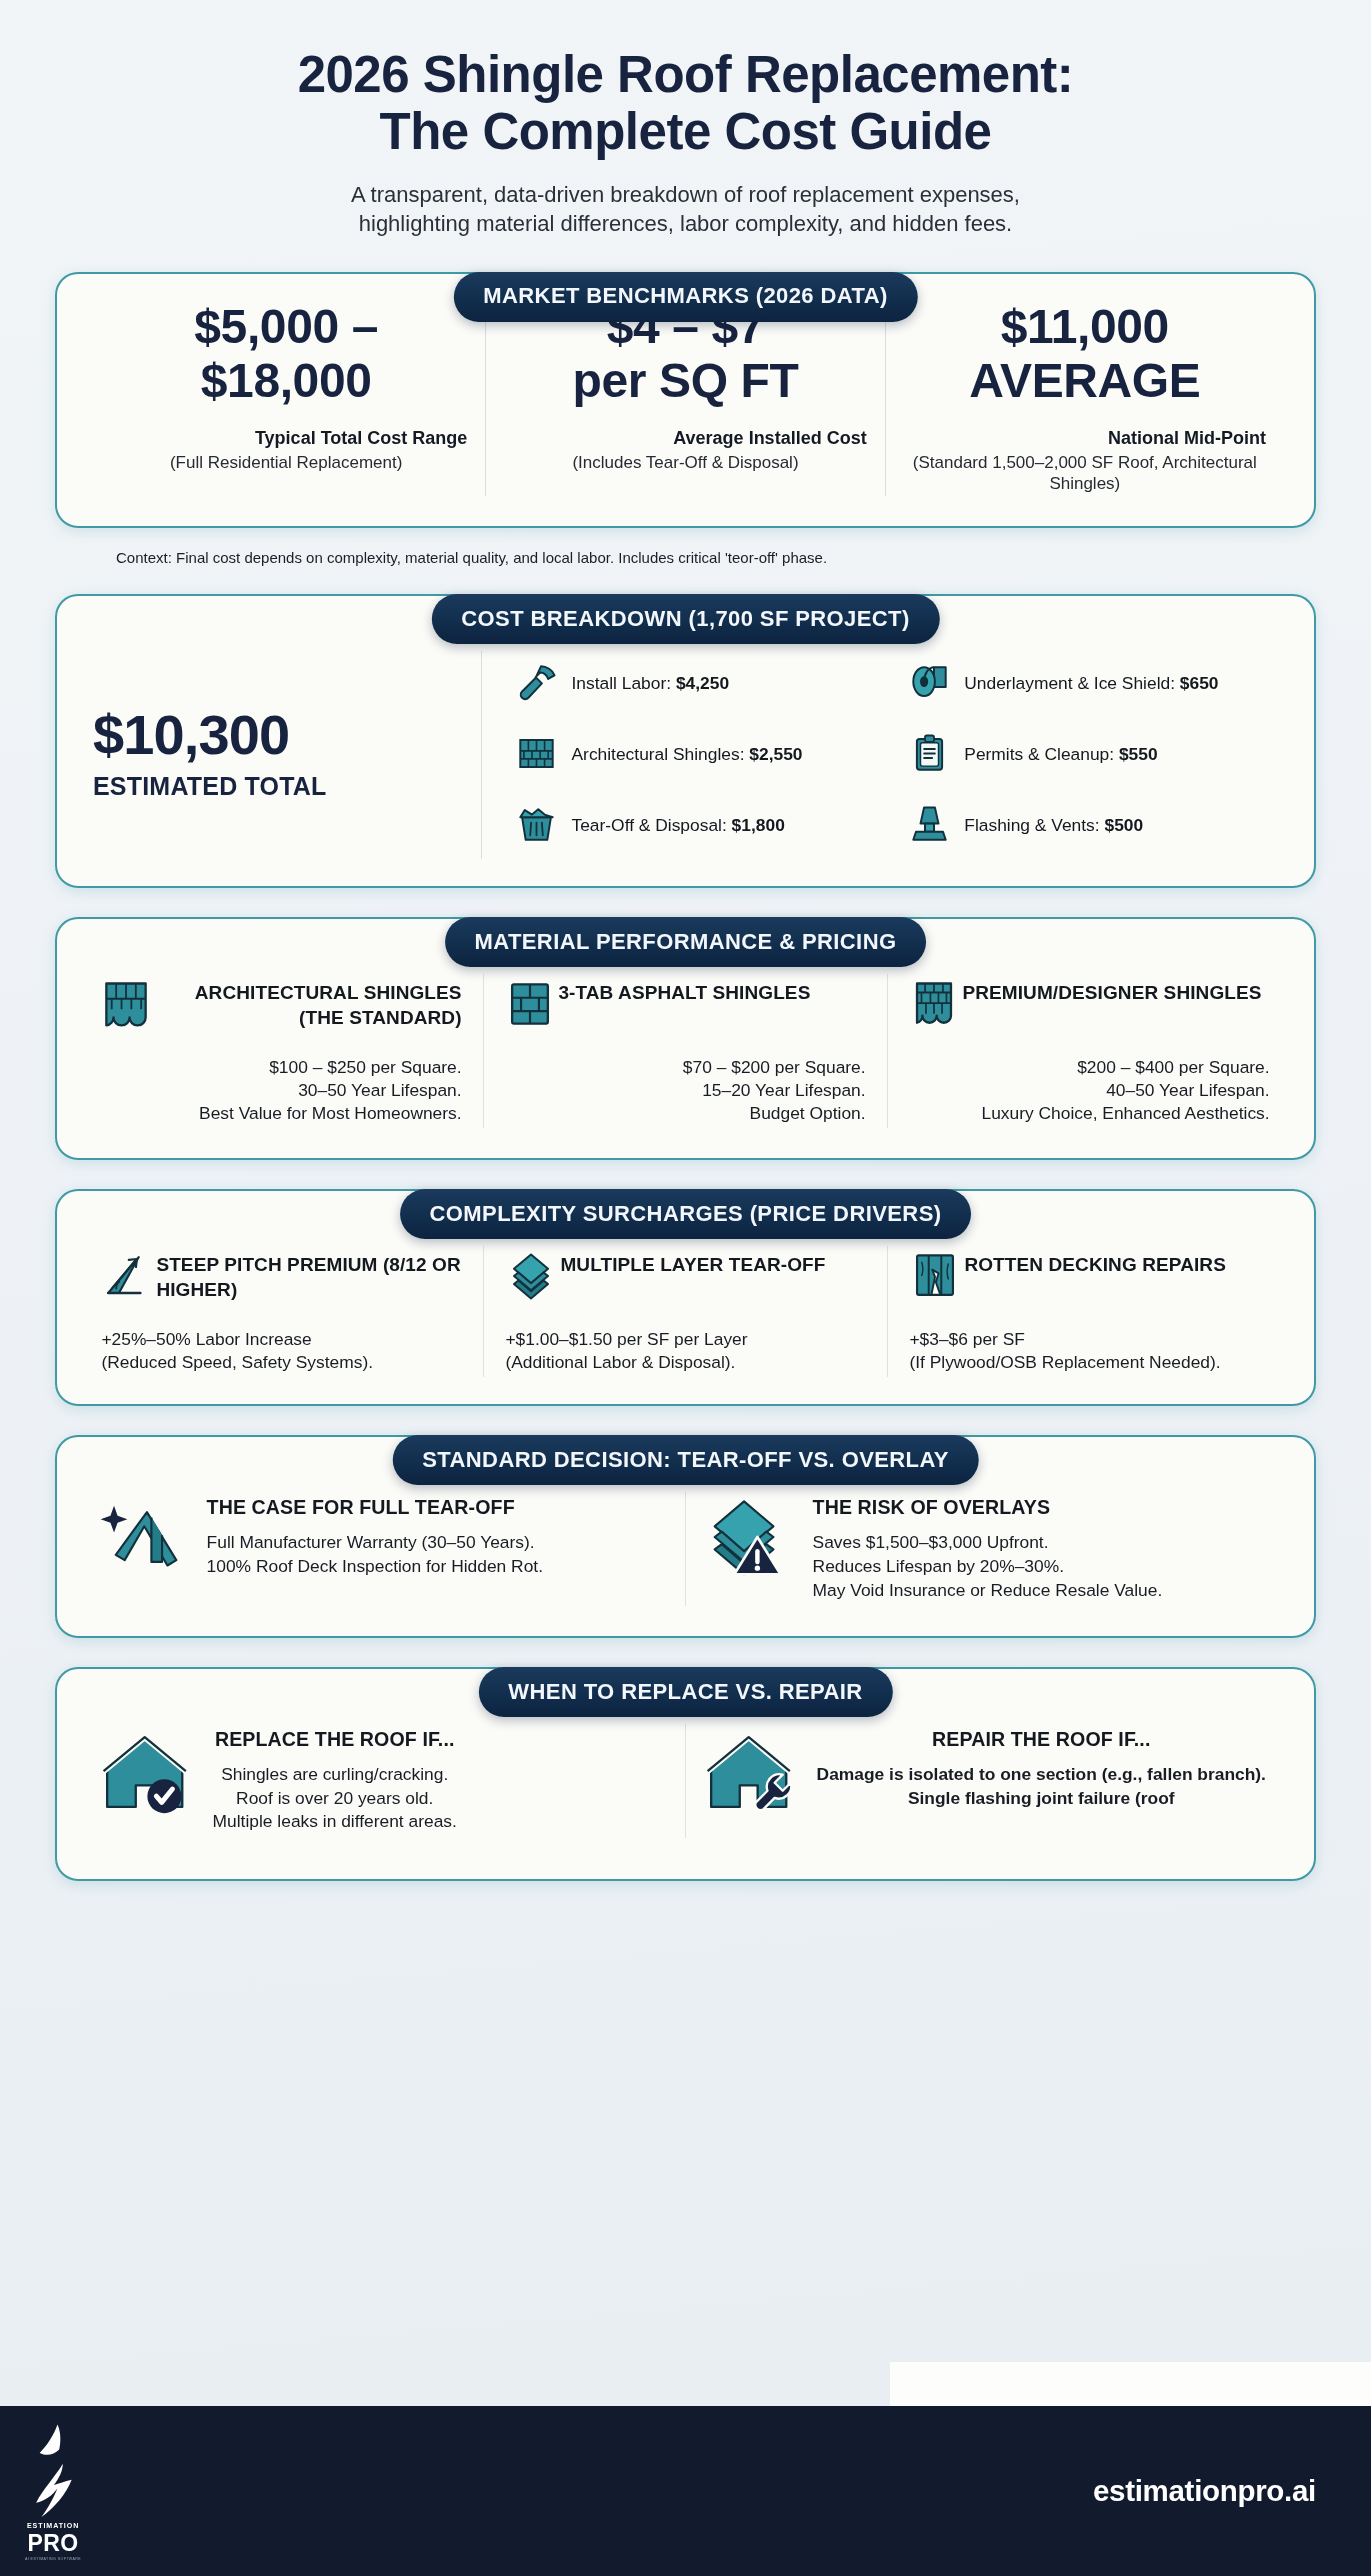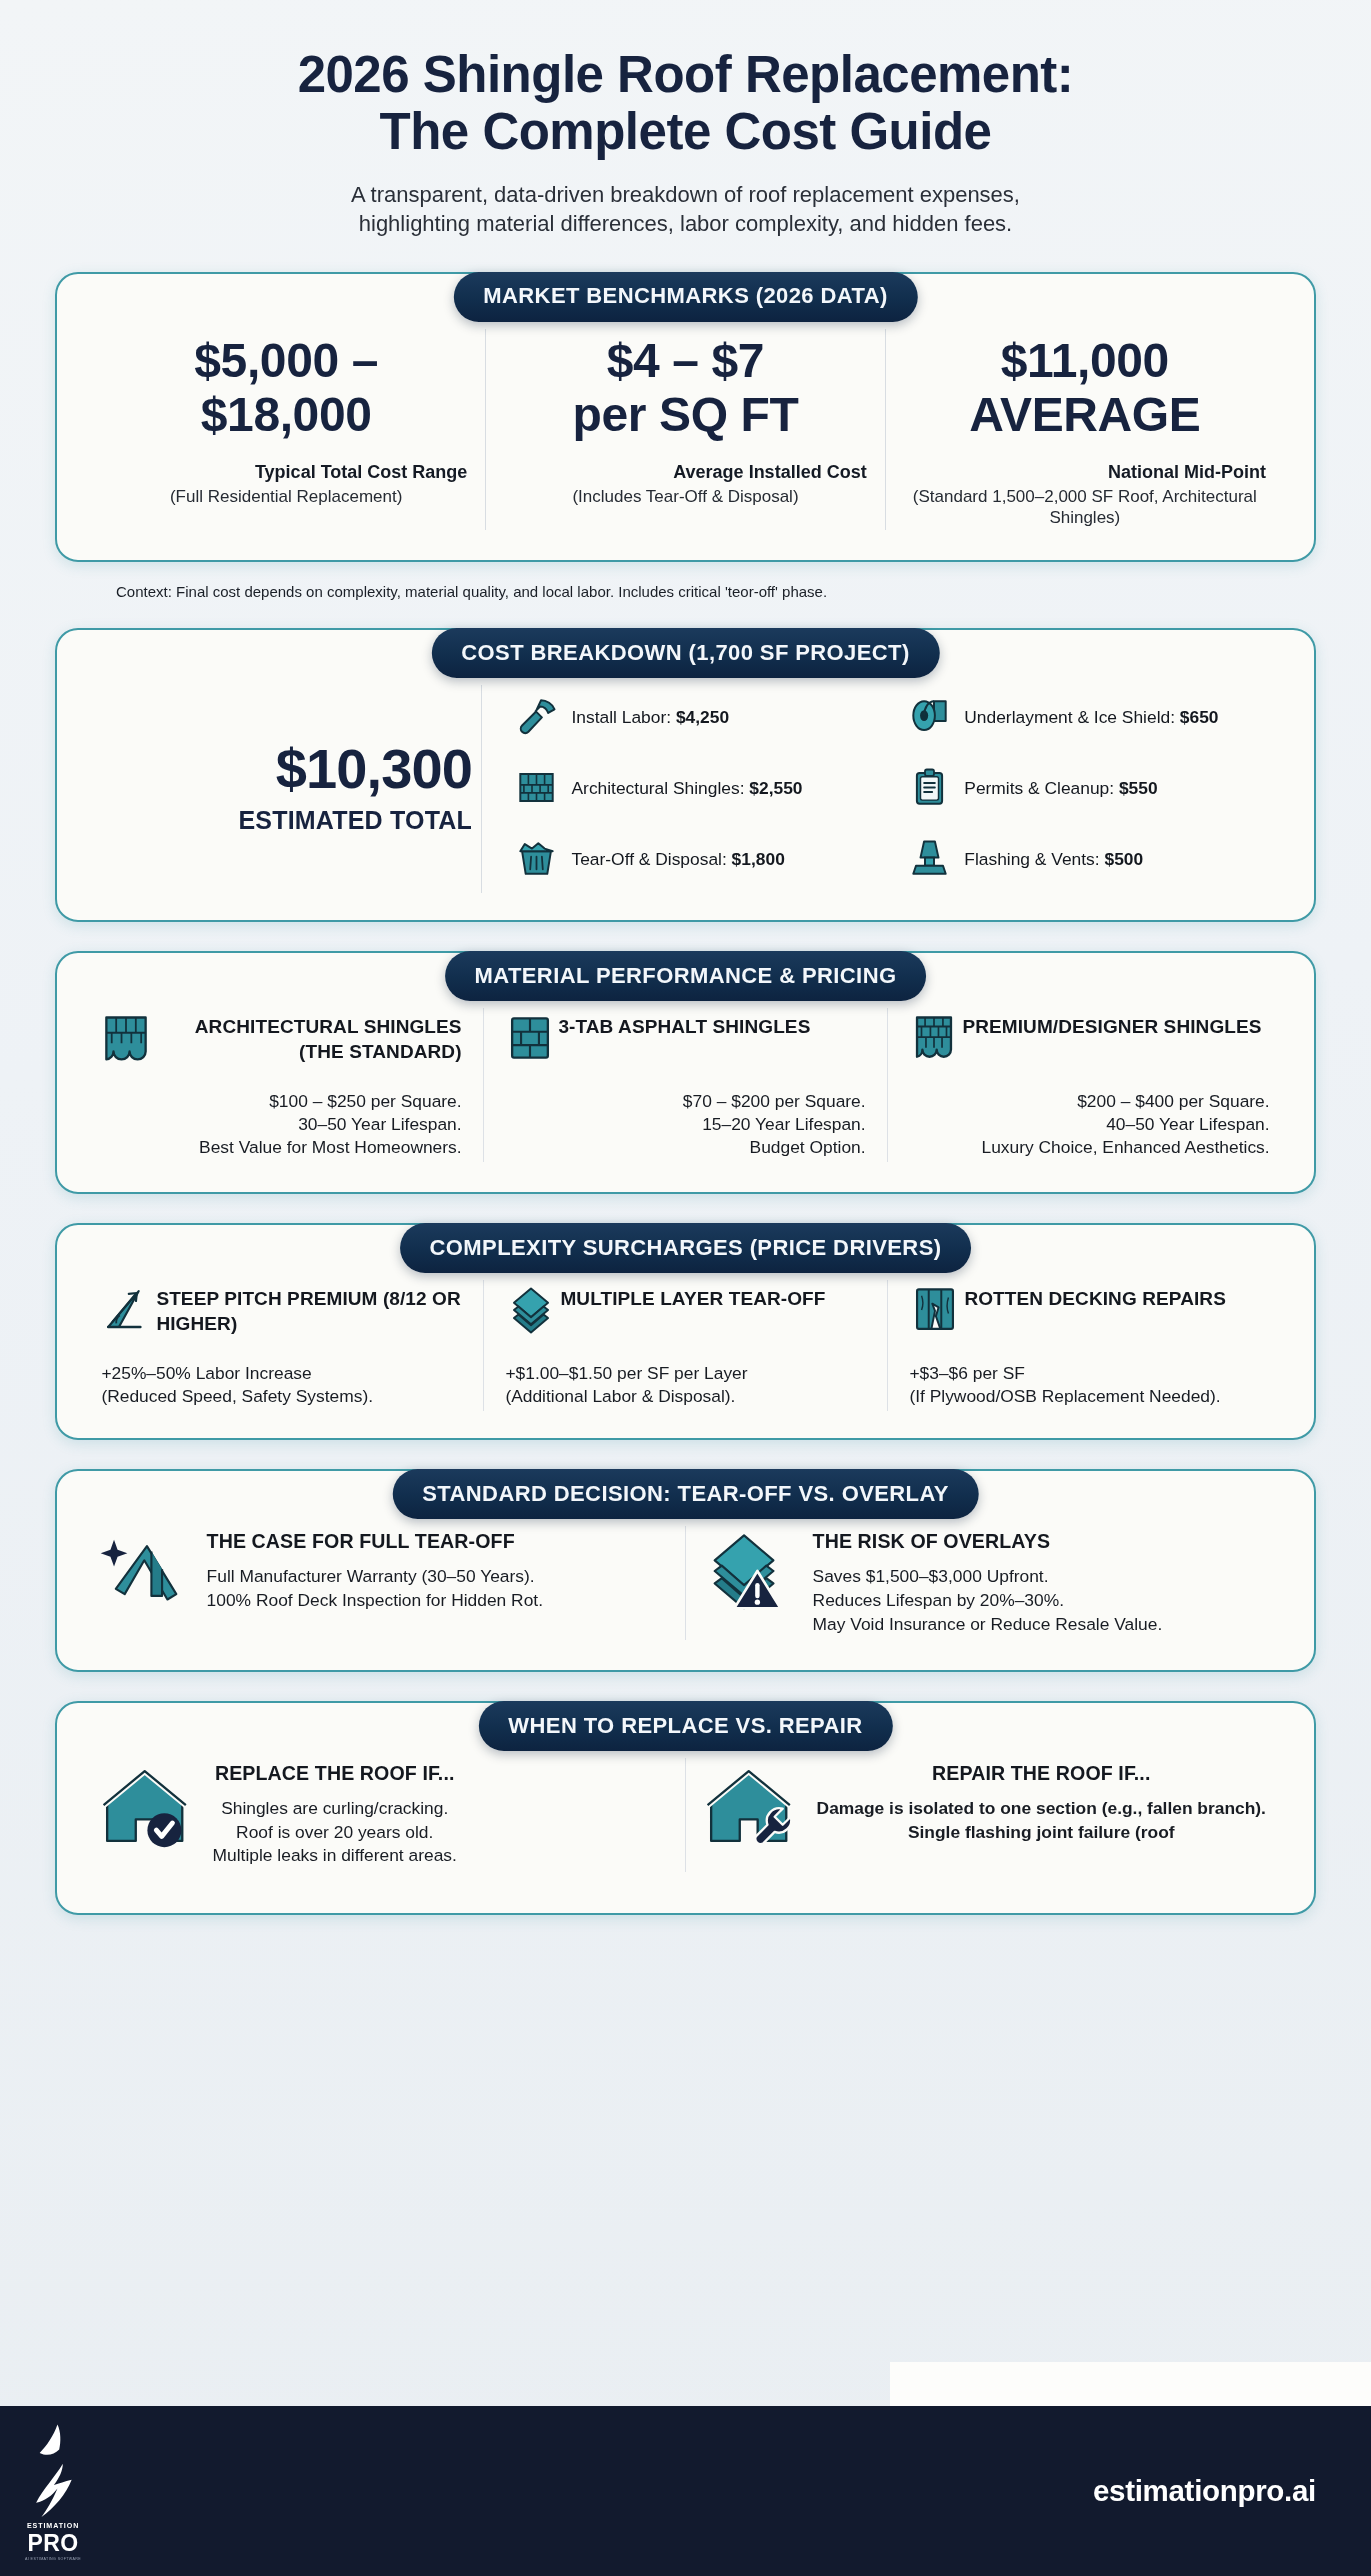--- a/index.html
+++ b/index.html
@@ -36,21 +36,21 @@
     font-size:22px; font-weight:bold; letter-spacing:0.4px;
     white-space:nowrap; z-index:4;
     box-shadow:0 3.6px 10.7px rgba(10,30,55,.28);
   }
   .card {
     margin-top:21.4px;
     background:#fbfbf8;
     border:2.7px solid #3f9aa6;
     border-radius:23px;
     box-shadow:0 3.6px 12.5px rgba(60,150,165,.18);
-    padding:55px 30px 30px;
+    padding:21px 30px 30px;
   }
 
   
   .bench-row { display:flex; }
   .bench-col {
     flex:1; text-align:center; padding:5.4px 18px 1.8px;
   }
   .bench-col + .bench-col { border-left:1.3px solid #d8dde2; }
   .bench-figure {
     font-size:48px; font-weight:bold; color:#17233f;
@@ -68,21 +68,21 @@
   }
   .context {
     margin:19.6px 61px 0; font-size:15px; color:#1a1f27; line-height:1.3;
   }
   .context b { font-weight:normal;margin-top:16px; }
 
   
   .cb-row { display:flex; align-items:stretch; }
   .cb-total {
     width:33%; display:flex; flex-direction:column;
-    align-items:flex-end; justify-content:center; padding:9px 9px 16px;
+    align-items:flex-start; justify-content:center; padding:9px 9px 16px;
   }
   .cb-amount {
     font-size:56px; font-weight:bold; color:#17233f; letter-spacing:-0.9px;
   }
   .cb-amount-label {
     margin-top:5.4px; font-size:25px; font-weight:bold; color:#17233f;
     letter-spacing:0.2px;
   }
   .cb-items {
     flex:1; border-left:1.3px solid #d8dde2;

